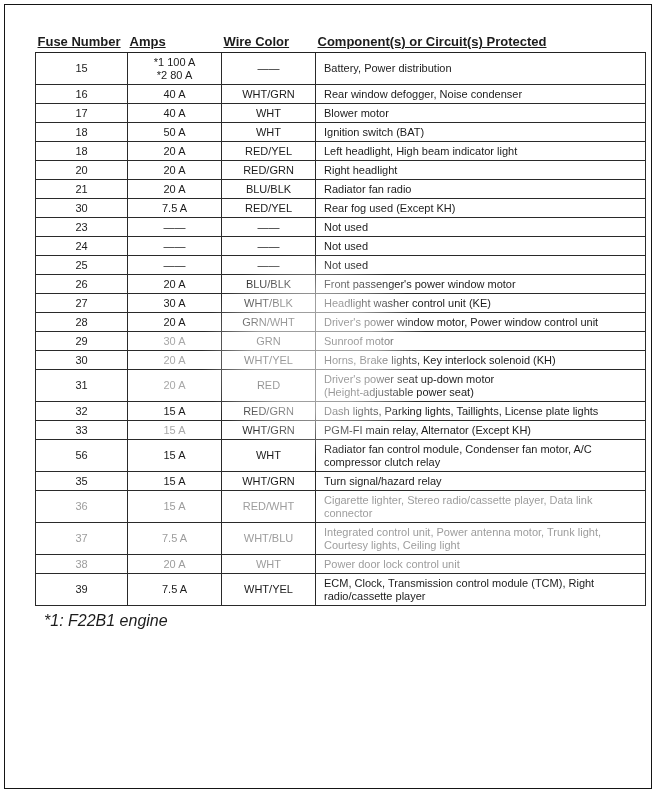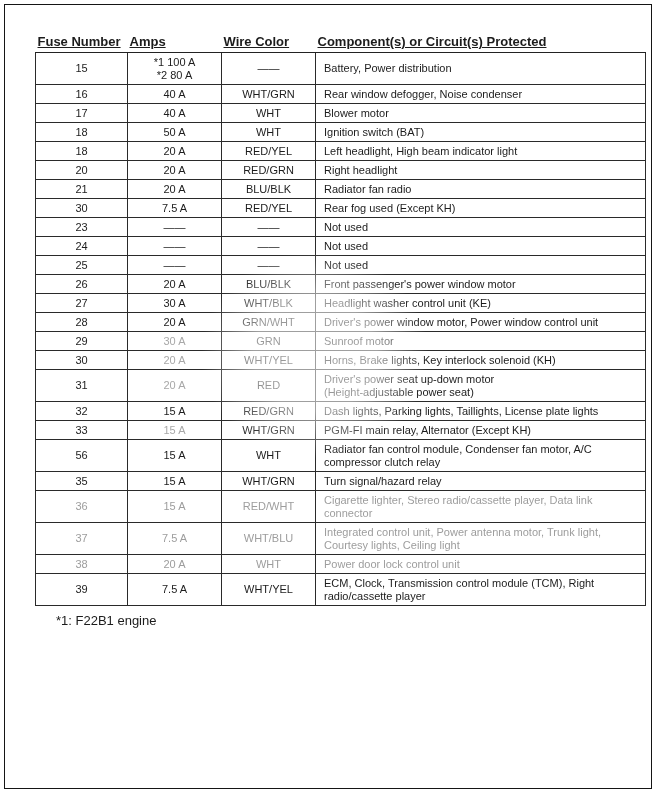--- a/index.html
+++ b/index.html
@@ -63,24 +63,25 @@
     position: absolute;
     left: 195px; top: 245px;
     width: 230px; height: 210px;
     background: radial-gradient(ellipse at center,
       rgba(255,255,255,0.55) 0%,
       rgba(255,255,255,0.55) 38%,
       rgba(255,255,255,0) 70%);
     pointer-events: none;
   }
   .footnotes {
-    margin: 7px 0 0 51px;
-    font-size: 13px;
+    margin: 7px 0 0 39px;
+    font-size: 16px;
     line-height: 15px;
     color: #1c1c1c;
+    font-style: italic;
   }
 </style>
 </head>
 <body>
 
 <div class="page">
 
   <table class="fuse-table">
     <colgroup>
       <col class="c-fuse">

